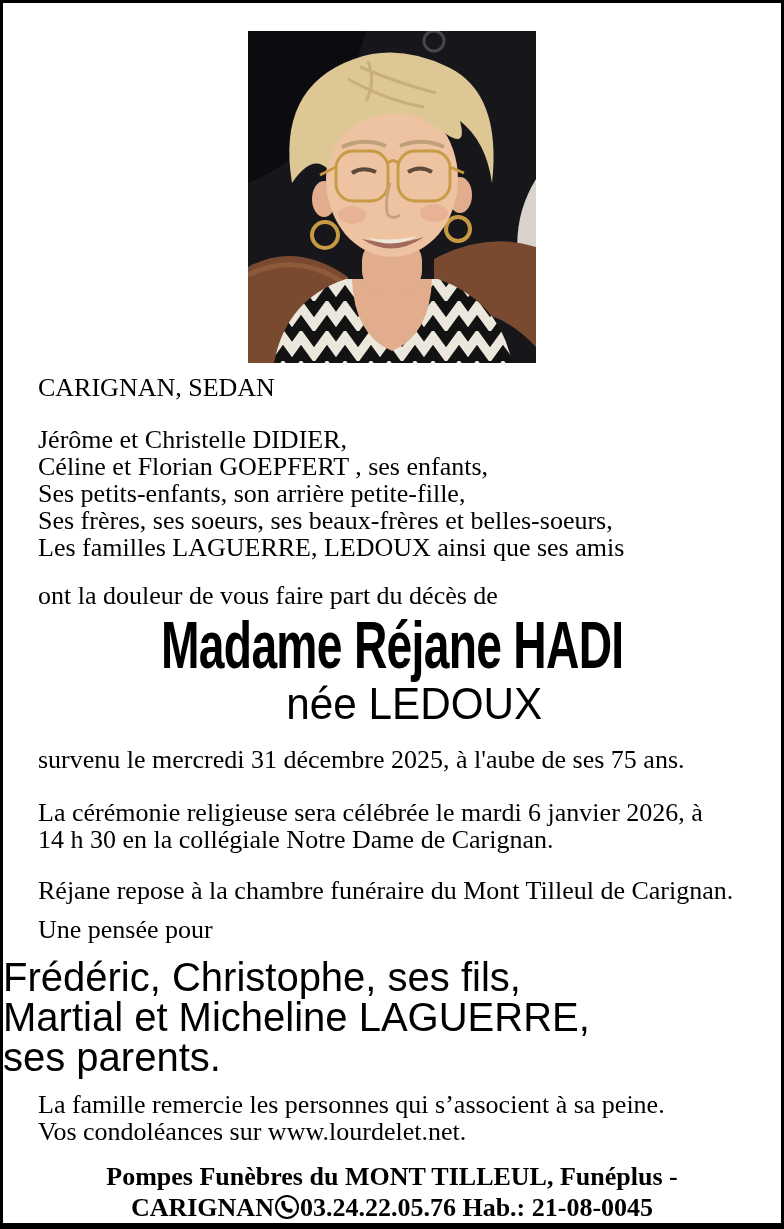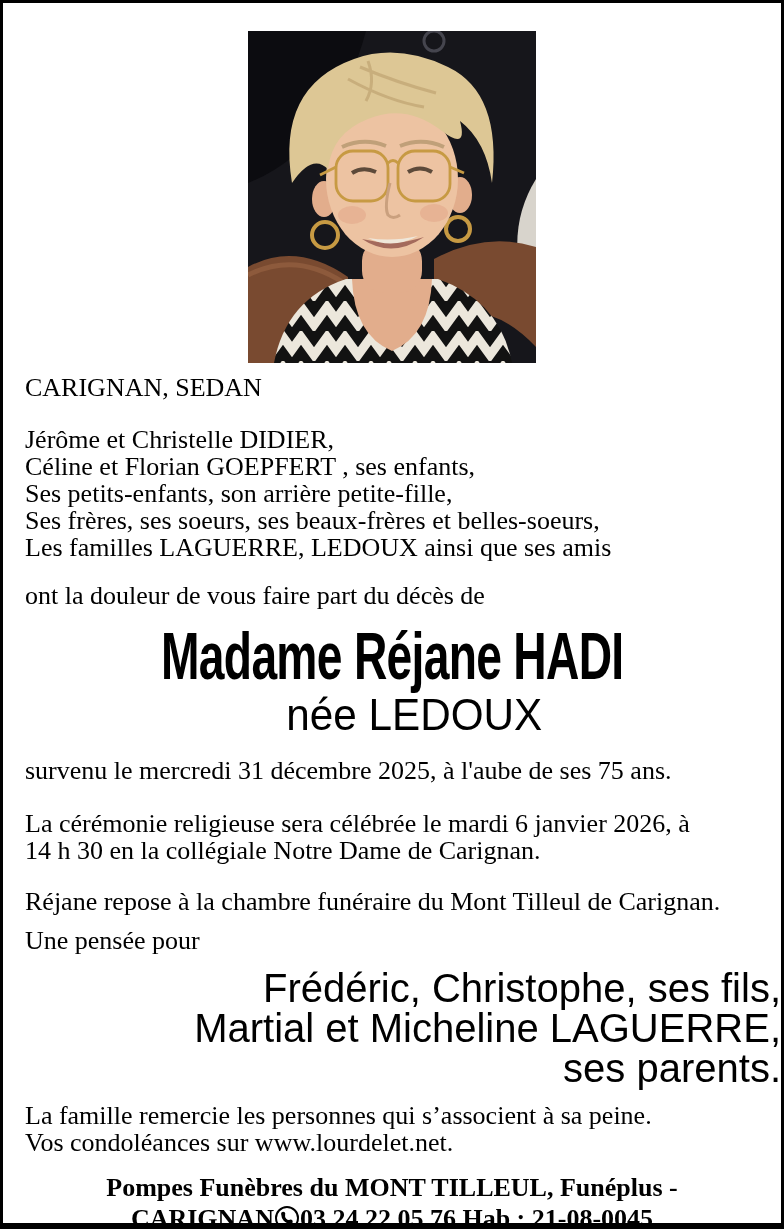--- a/index.html
+++ b/index.html
@@ -19,29 +19,29 @@
   .photo {
     width: 288px; height: 332px;
     margin: 28px auto 0 auto;
     display: block;
     background: #16161b;
   }
   .photo svg { display: block; width: 288px; height: 332px; }
 
   
   .serif { font-size: 26px; line-height: 27px; font-family: "Liberation Serif", serif; }
-  .pad { padding-left: 22px; padding-right: 20px; }
+  .pad { padding-left: 35px; padding-right: 20px; }
 
   .location  { margin-top: 11px; }
   .family    { margin-top: 25px; }
   .announce  { margin-top: 21px; }
 
   .center { text-align: center; }
 
-  .name-wrap { margin-top: 12px; line-height: 70px; height: 70px; }
+  .name-wrap { margin-top: 1px; line-height: 70px; height: 70px; }
   .deceased-name {
     display: inline-block;
     font-family: "Liberation Sans", sans-serif;
     font-weight: bold;
     font-size: 66px;
     letter-spacing: -1px;
     transform: scaleX(0.70);
     transform-origin: 50% 50%;
     white-space: nowrap;
   }
@@ -58,21 +58,21 @@
   .death     { margin-top: 18px; }
   .ceremony  { margin-top: 26px; }
   .repose    { margin-top: 24px; }
   .thought-intro { margin-top: 12px; }
 
   .thought {
     margin-top: 14px;
     font-family: "Liberation Sans", sans-serif;
     font-size: 40px;
     line-height: 40px;
-    text-align: right;
+    text-align: left;
     letter-spacing: 0;
   }
 
   .thanks { margin-top: 14px; }
 
   .footer {
     margin-top: 16px;
     font-weight: bold;
     text-align: center;
     font-size: 26px;

